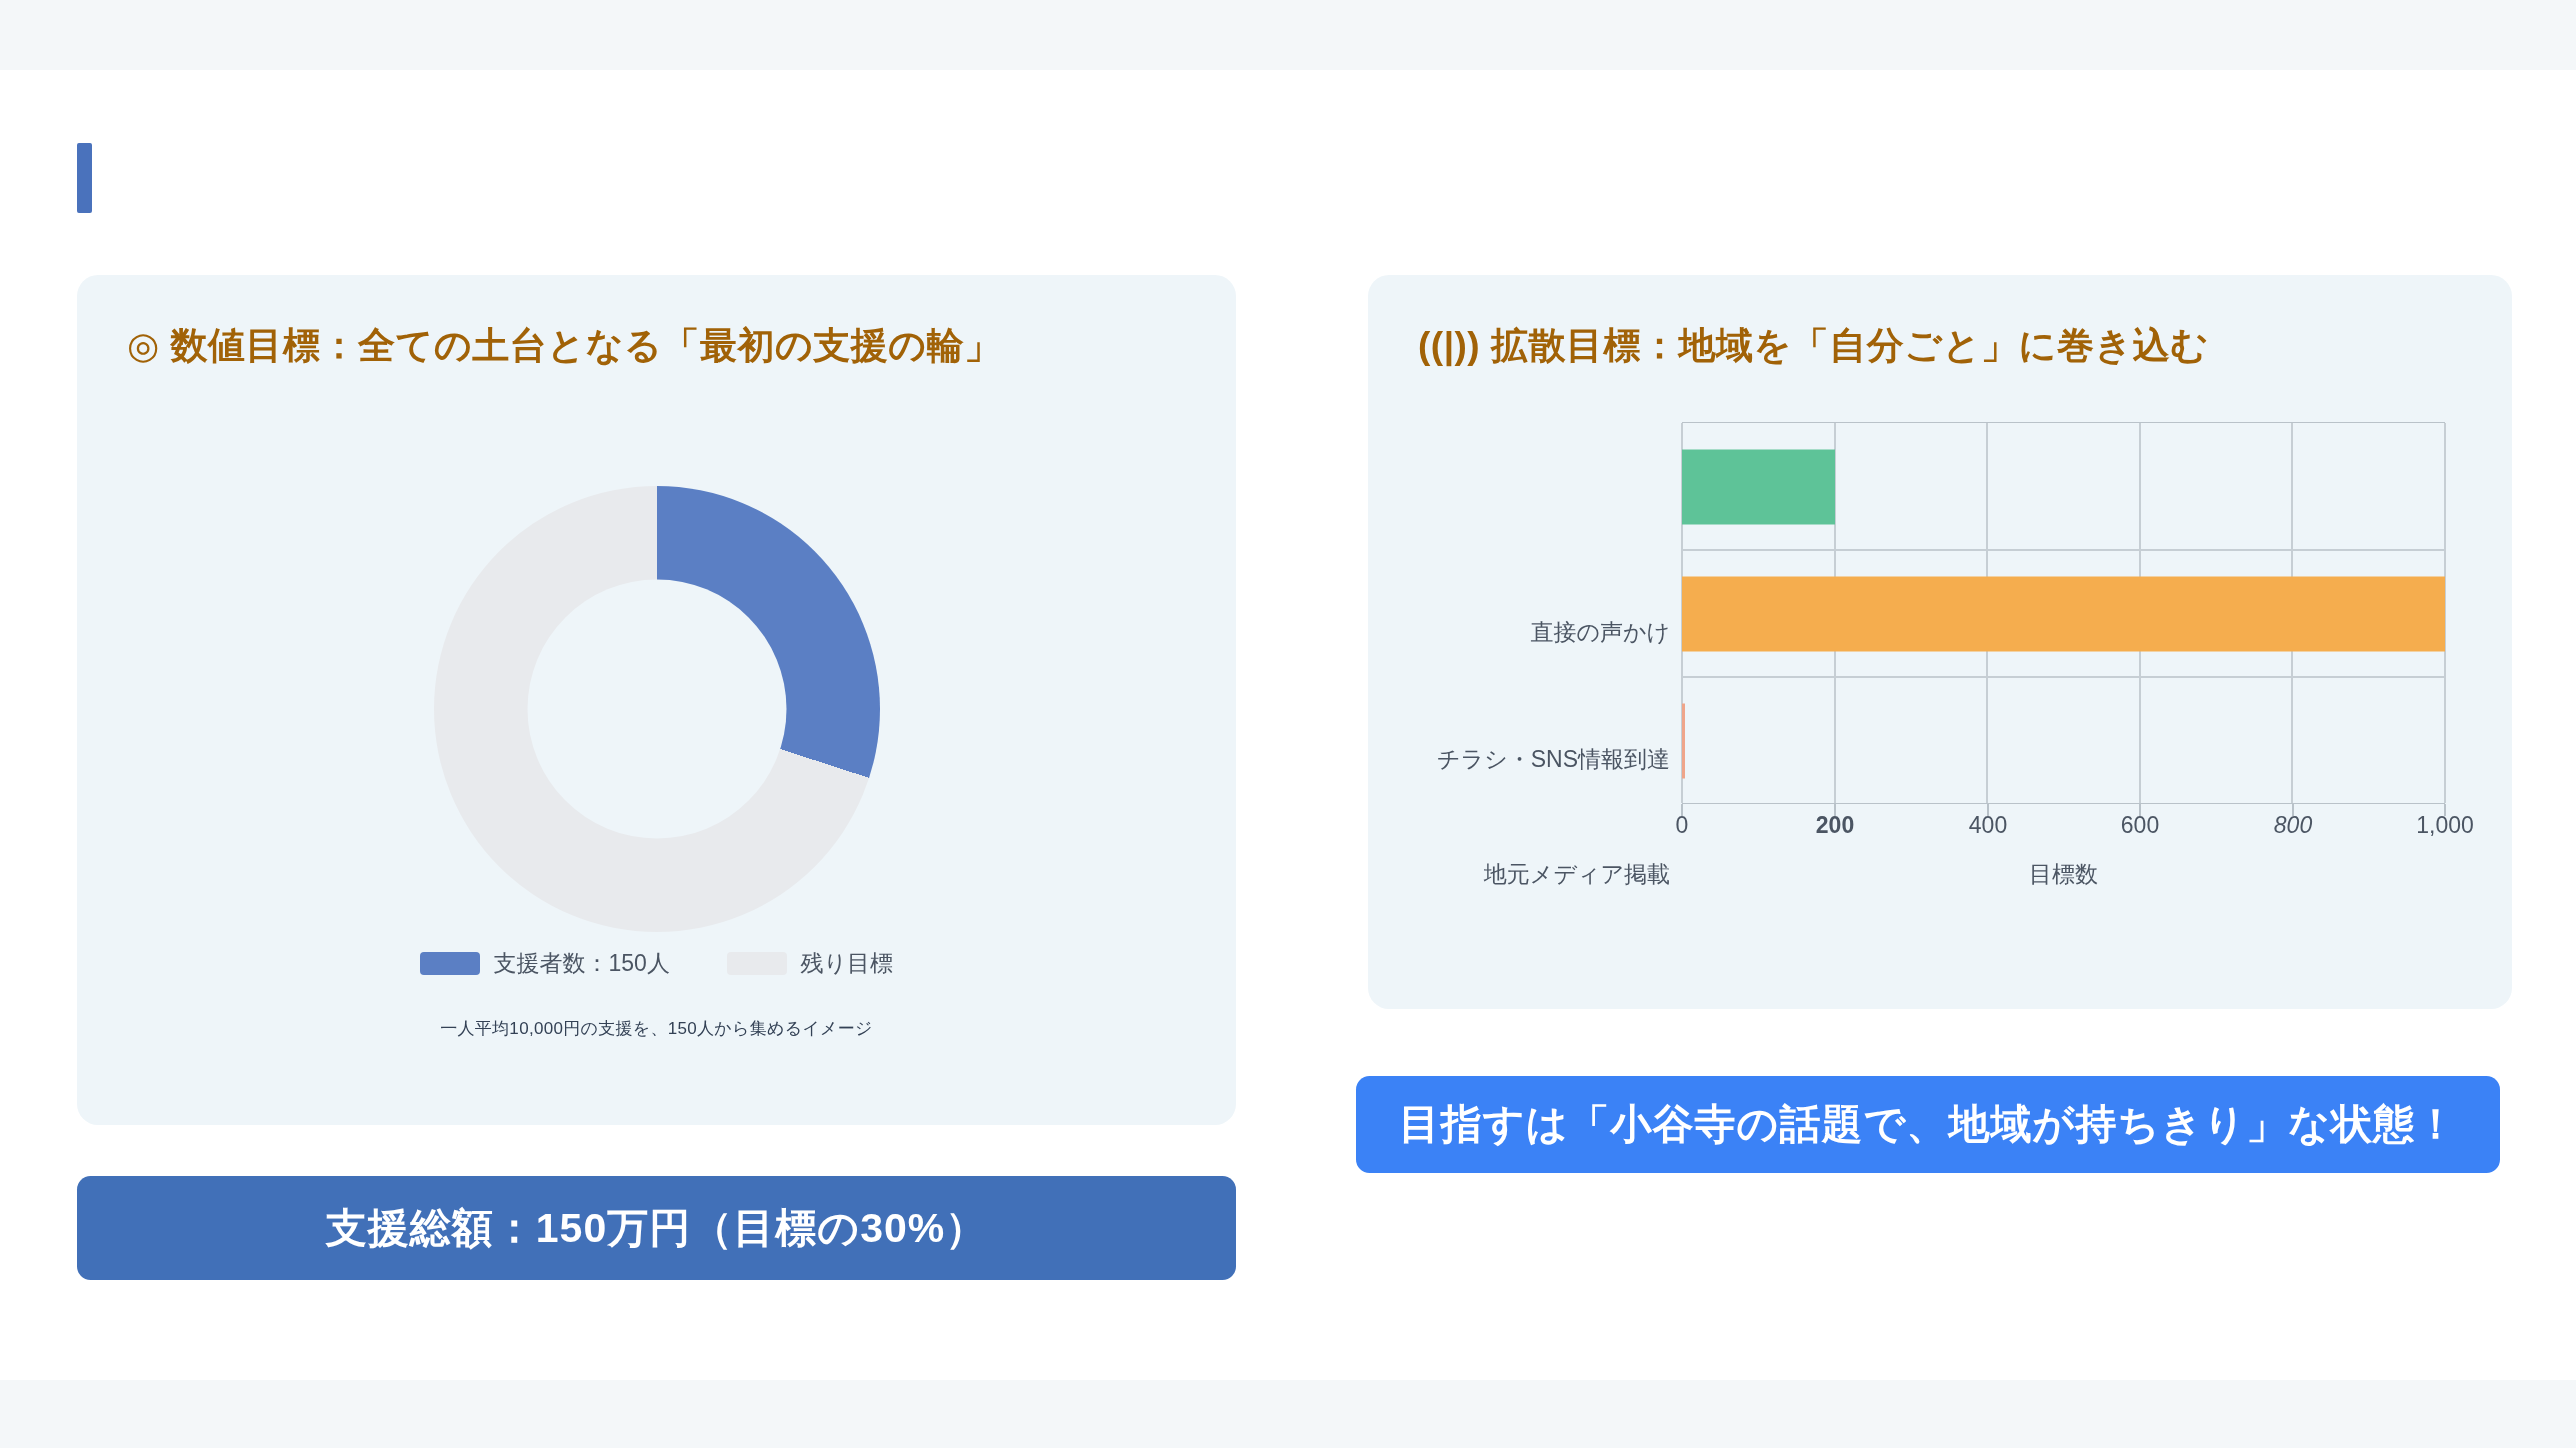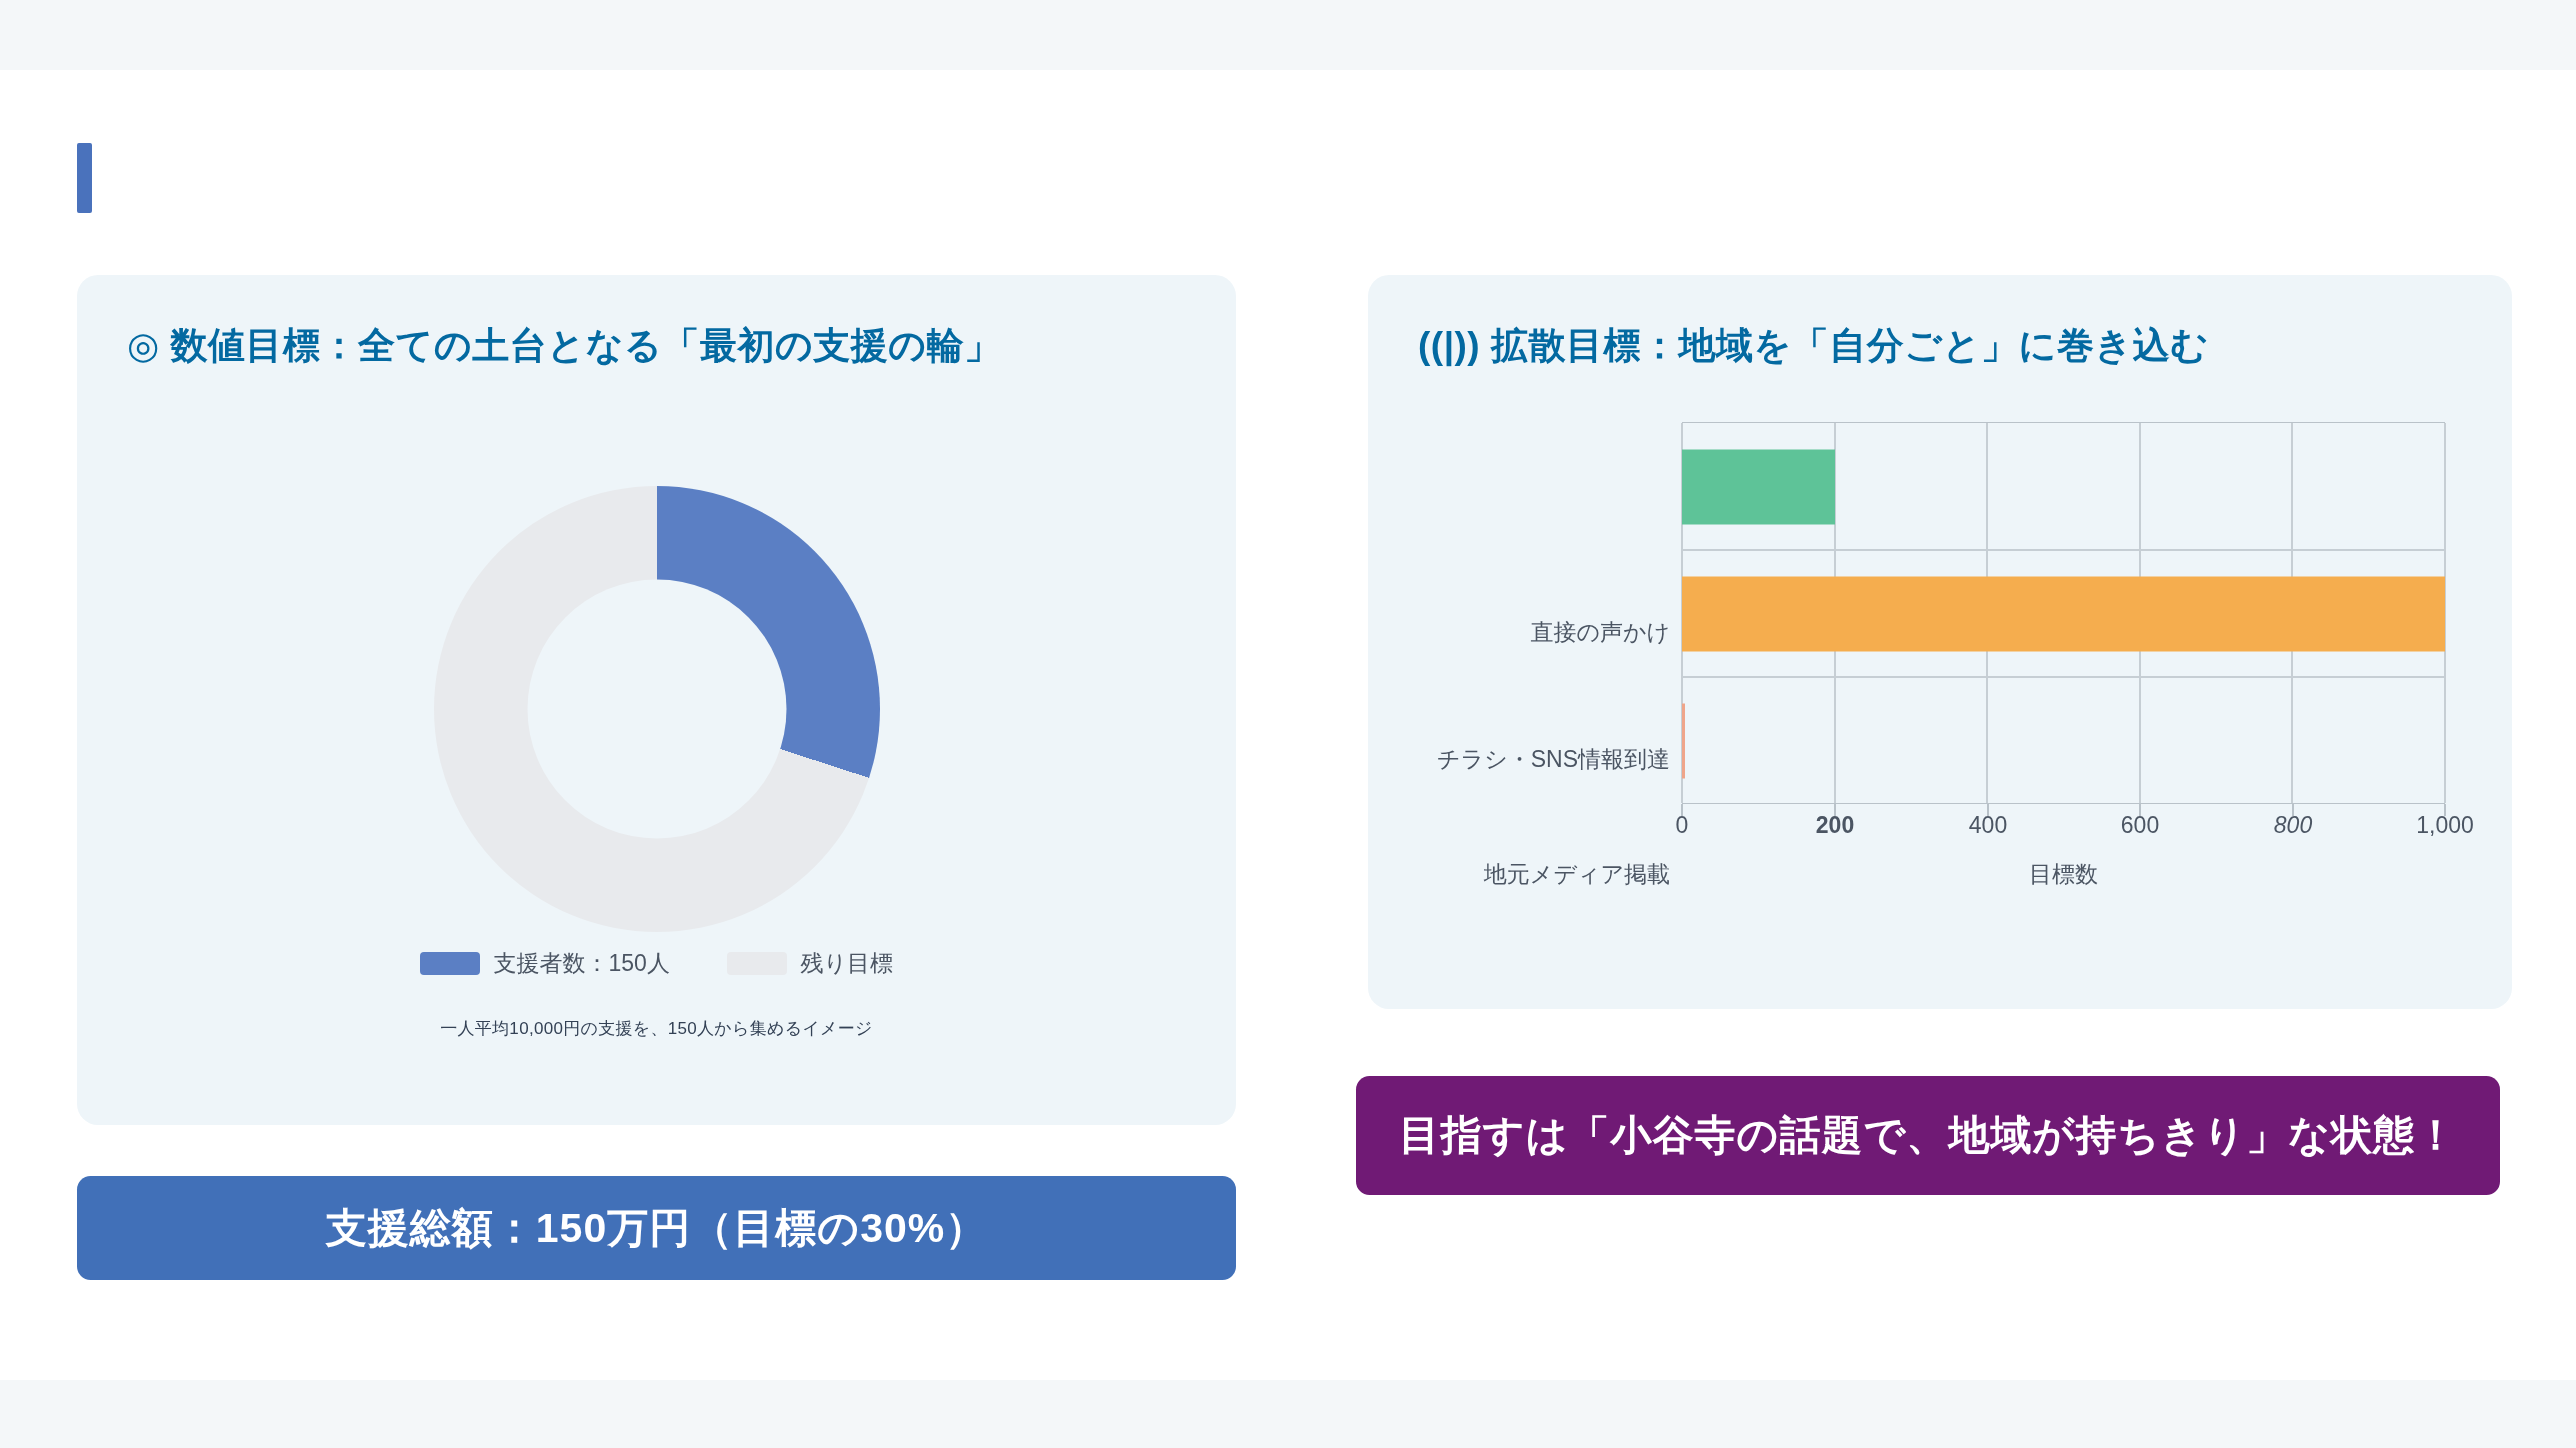--- a/index.html
+++ b/index.html
@@ -63,21 +63,21 @@
   .card-left  { left: 77px;  top: 275px; width: 1159px; height: 850px; }
   .card-right { left: 1356px; top: 275px; width: 1144px; height: 734px; margin-left: 12px; }
 
   .card-head {
     position: absolute;
     left: 50px;
     top: 46px;
     right: 44px;
     font-size: 37px;
     font-weight: 700;
-    color: #0369a1;
+    color: #a16207;
     line-height: 1.35;
     letter-spacing: 0.5px;
   }
   .card-head .head-icon { font-weight: 700; }
 
   
   .donut-wrap {
     position: absolute;
     left: 0; right: 0;
     top: 211px;
@@ -204,21 +204,21 @@
     border-radius: 13.5px;
     display: flex;
     align-items: center;
     justify-content: center;
     color: #ffffff;
     font-size: 41px;
     font-weight: 700;
     letter-spacing: 1px;
   }
   .banner-blue  { left: 77px;  top: 1176px; width: 1159px; height: 104px; background: #4170b8; }
-  .banner-green { left: 1356px; top: 1076px; width: 1144px; height: 119px;  background: #701a75; }
+  .banner-green { left: 1356px; top: 1076px; width: 1144px; height: 97px;  background: #3b82f6; }
 </style>
 </head>
 <body>
 
 <div id="slide">
 
   <div class="canvas-band"></div>
 
   <div class="title-row">
     <div class="title-bar"></div>

